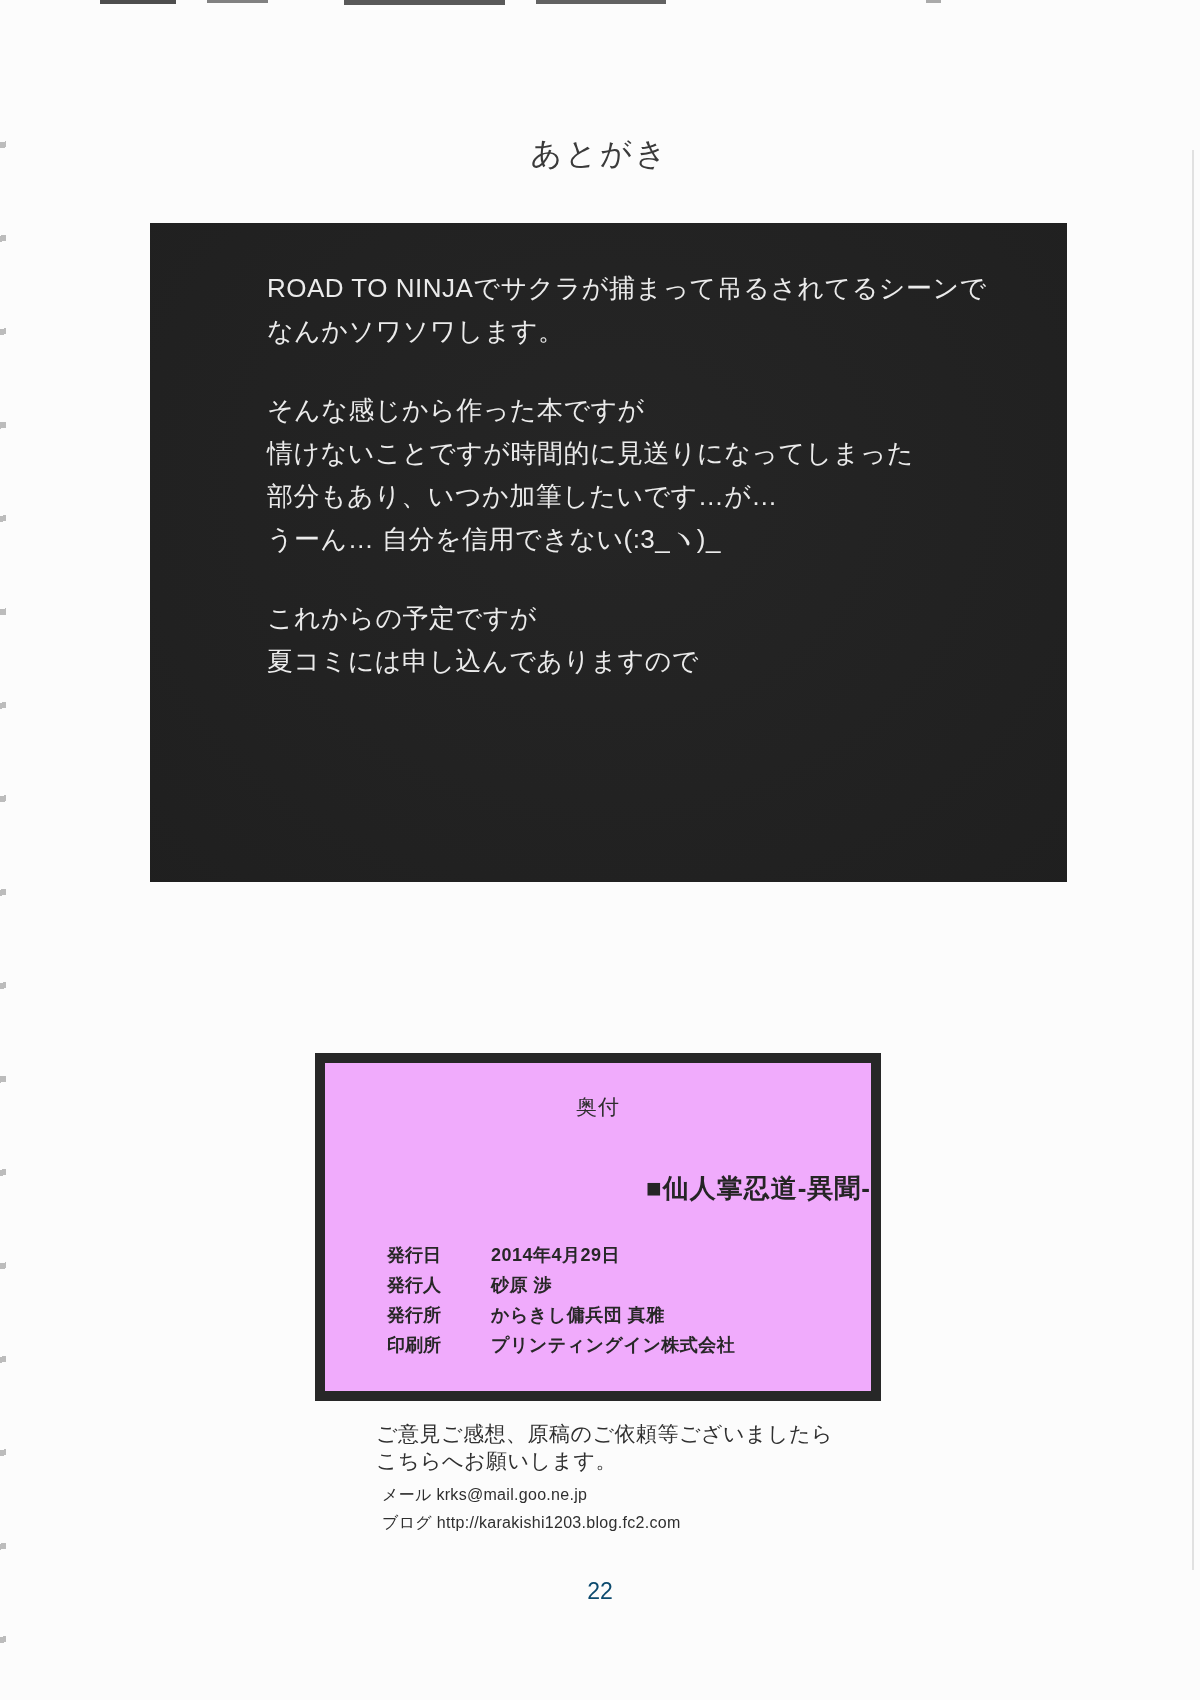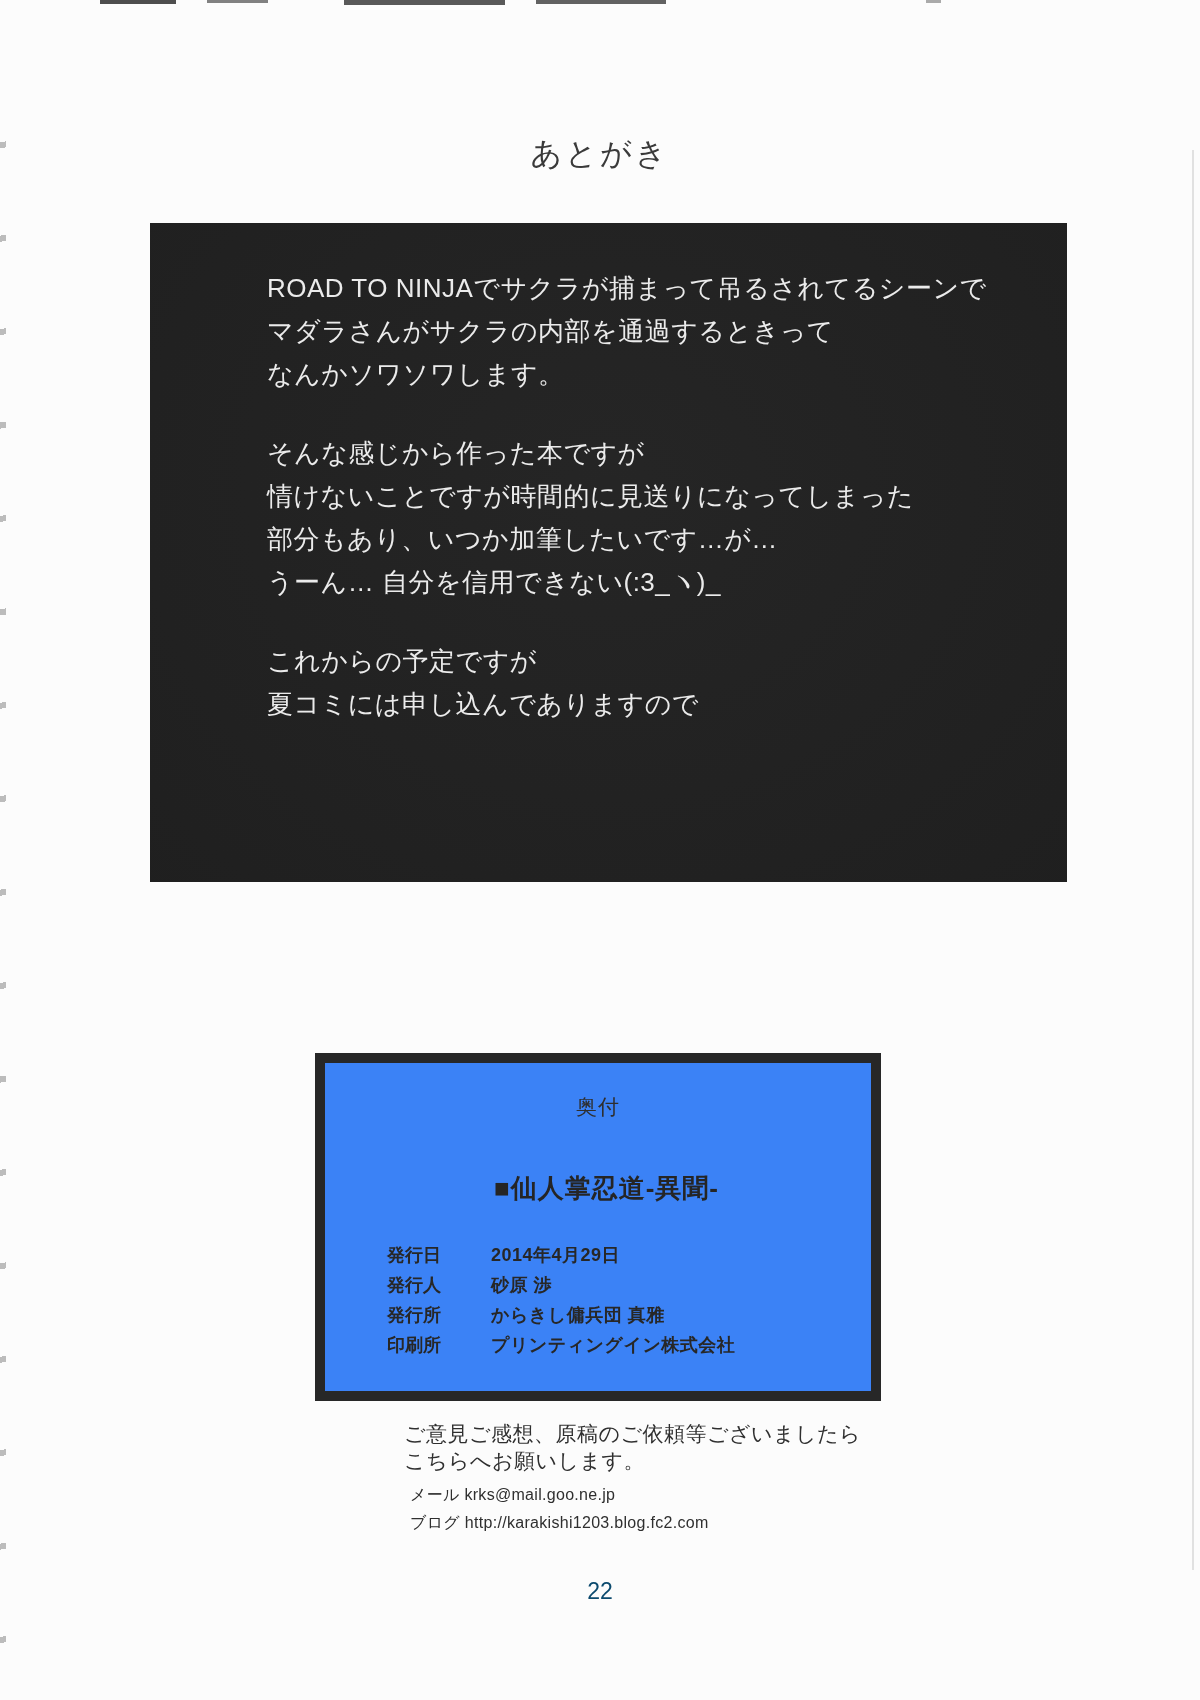--- a/index.html
+++ b/index.html
@@ -47,37 +47,37 @@
   .aw-line {
     font-size: 26px; line-height: 43px; min-height: 43px;
     letter-spacing: 0.5px; white-space: pre;
   }
   .aw-line:empty { min-height: 36px; height: 36px; }
 
   
   .colophon-box {
     position: absolute; left: 315px; top: 1053px;
     width: 566px; height: 348px; box-sizing: border-box;
-    border: 10px solid #272727; background: #3b82f6;
+    border: 10px solid #272727; background: #f0abfc;
   }
   .colophon-heading {
     margin-top: 30px; text-align: center;
     font-size: 21px; letter-spacing: 1px; color: #2e2e2e;
   }
   .colophon-title {
-    margin-top: 50px; text-align: center;
+    margin-top: 50px; text-align: right;
     font-size: 26px; font-weight: bold; letter-spacing: 1px; color: #252525; padding-left: 17px;
   }
   .colophon-rows { margin: 34px 0 0 62px; }
   .colophon-row { font-size: 18px; line-height: 30px; font-weight: 600; color: #272727; }
   .c-label { display: inline-block; width: 104px; }
   .c-value { letter-spacing: 0.5px; }
 
   
-  .contact { position: absolute; left: 404px; top: 1420px; color: #2f2f2f; }
+  .contact { position: absolute; left: 376px; top: 1420px; color: #2f2f2f; }
   .contact-note div { font-size: 21px; line-height: 27px; letter-spacing: 0.5px; }
   .contact-links { margin-top: 7px; margin-left: 6px; }
   .contact-links div { font-size: 16px; line-height: 28px; letter-spacing: 0.3px; }
 
   
   .page-number {
     position: absolute; top: 1578px; left: 0; width: 1200px;
     text-align: center; font-size: 23px; color: #0c4a6e;
   }
 </style>
@@ -94,21 +94,20 @@
 <div class="left-marks"></div>
 <div class="right-edge"></div>
 
 <div class="page-title">あとがき</div>
 
 <div class="afterword-box">
   <div class="afterword-text">
 
       <div class="aw-line">ROAD TO NINJAでサクラが捕まって吊るされてるシーンで</div>
 
-      <div class="aw-line">マダラさんがサクラの内部を通過するときって</div>
 
       <div class="aw-line">なんかソワソワします。</div>
 
       <div class="aw-line"></div>
 
       <div class="aw-line">そんな感じから作った本ですが</div>
 
       <div class="aw-line">情けないことですが時間的に見送りになってしまった</div>
 
       <div class="aw-line">部分もあり、いつか加筆したいです…が…</div>

